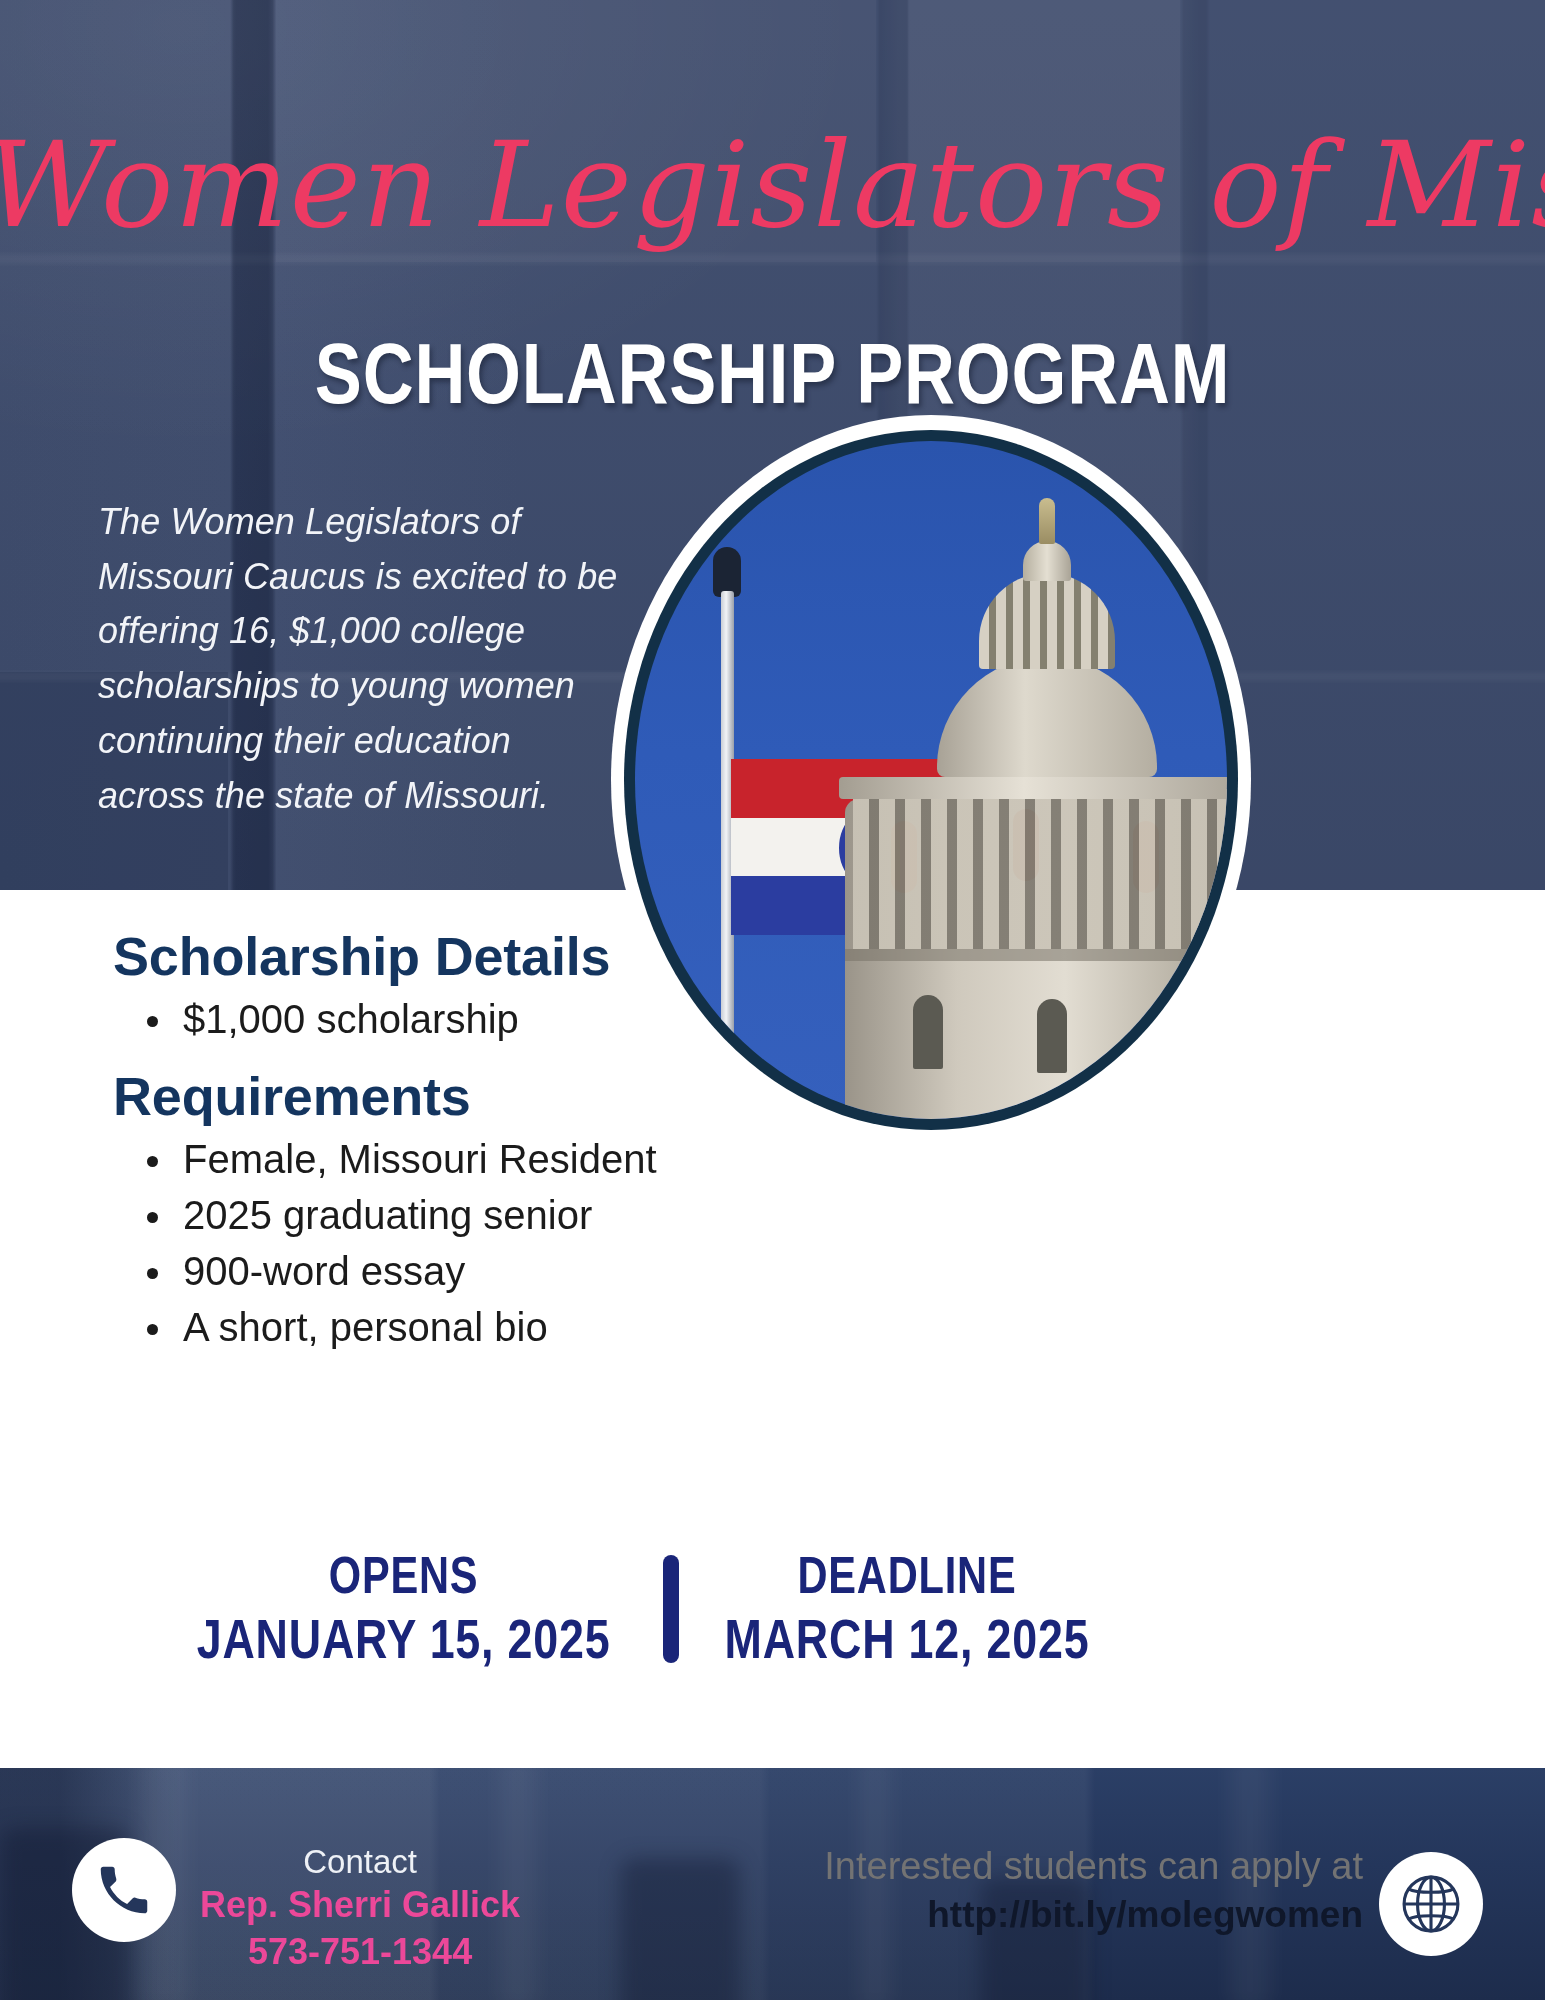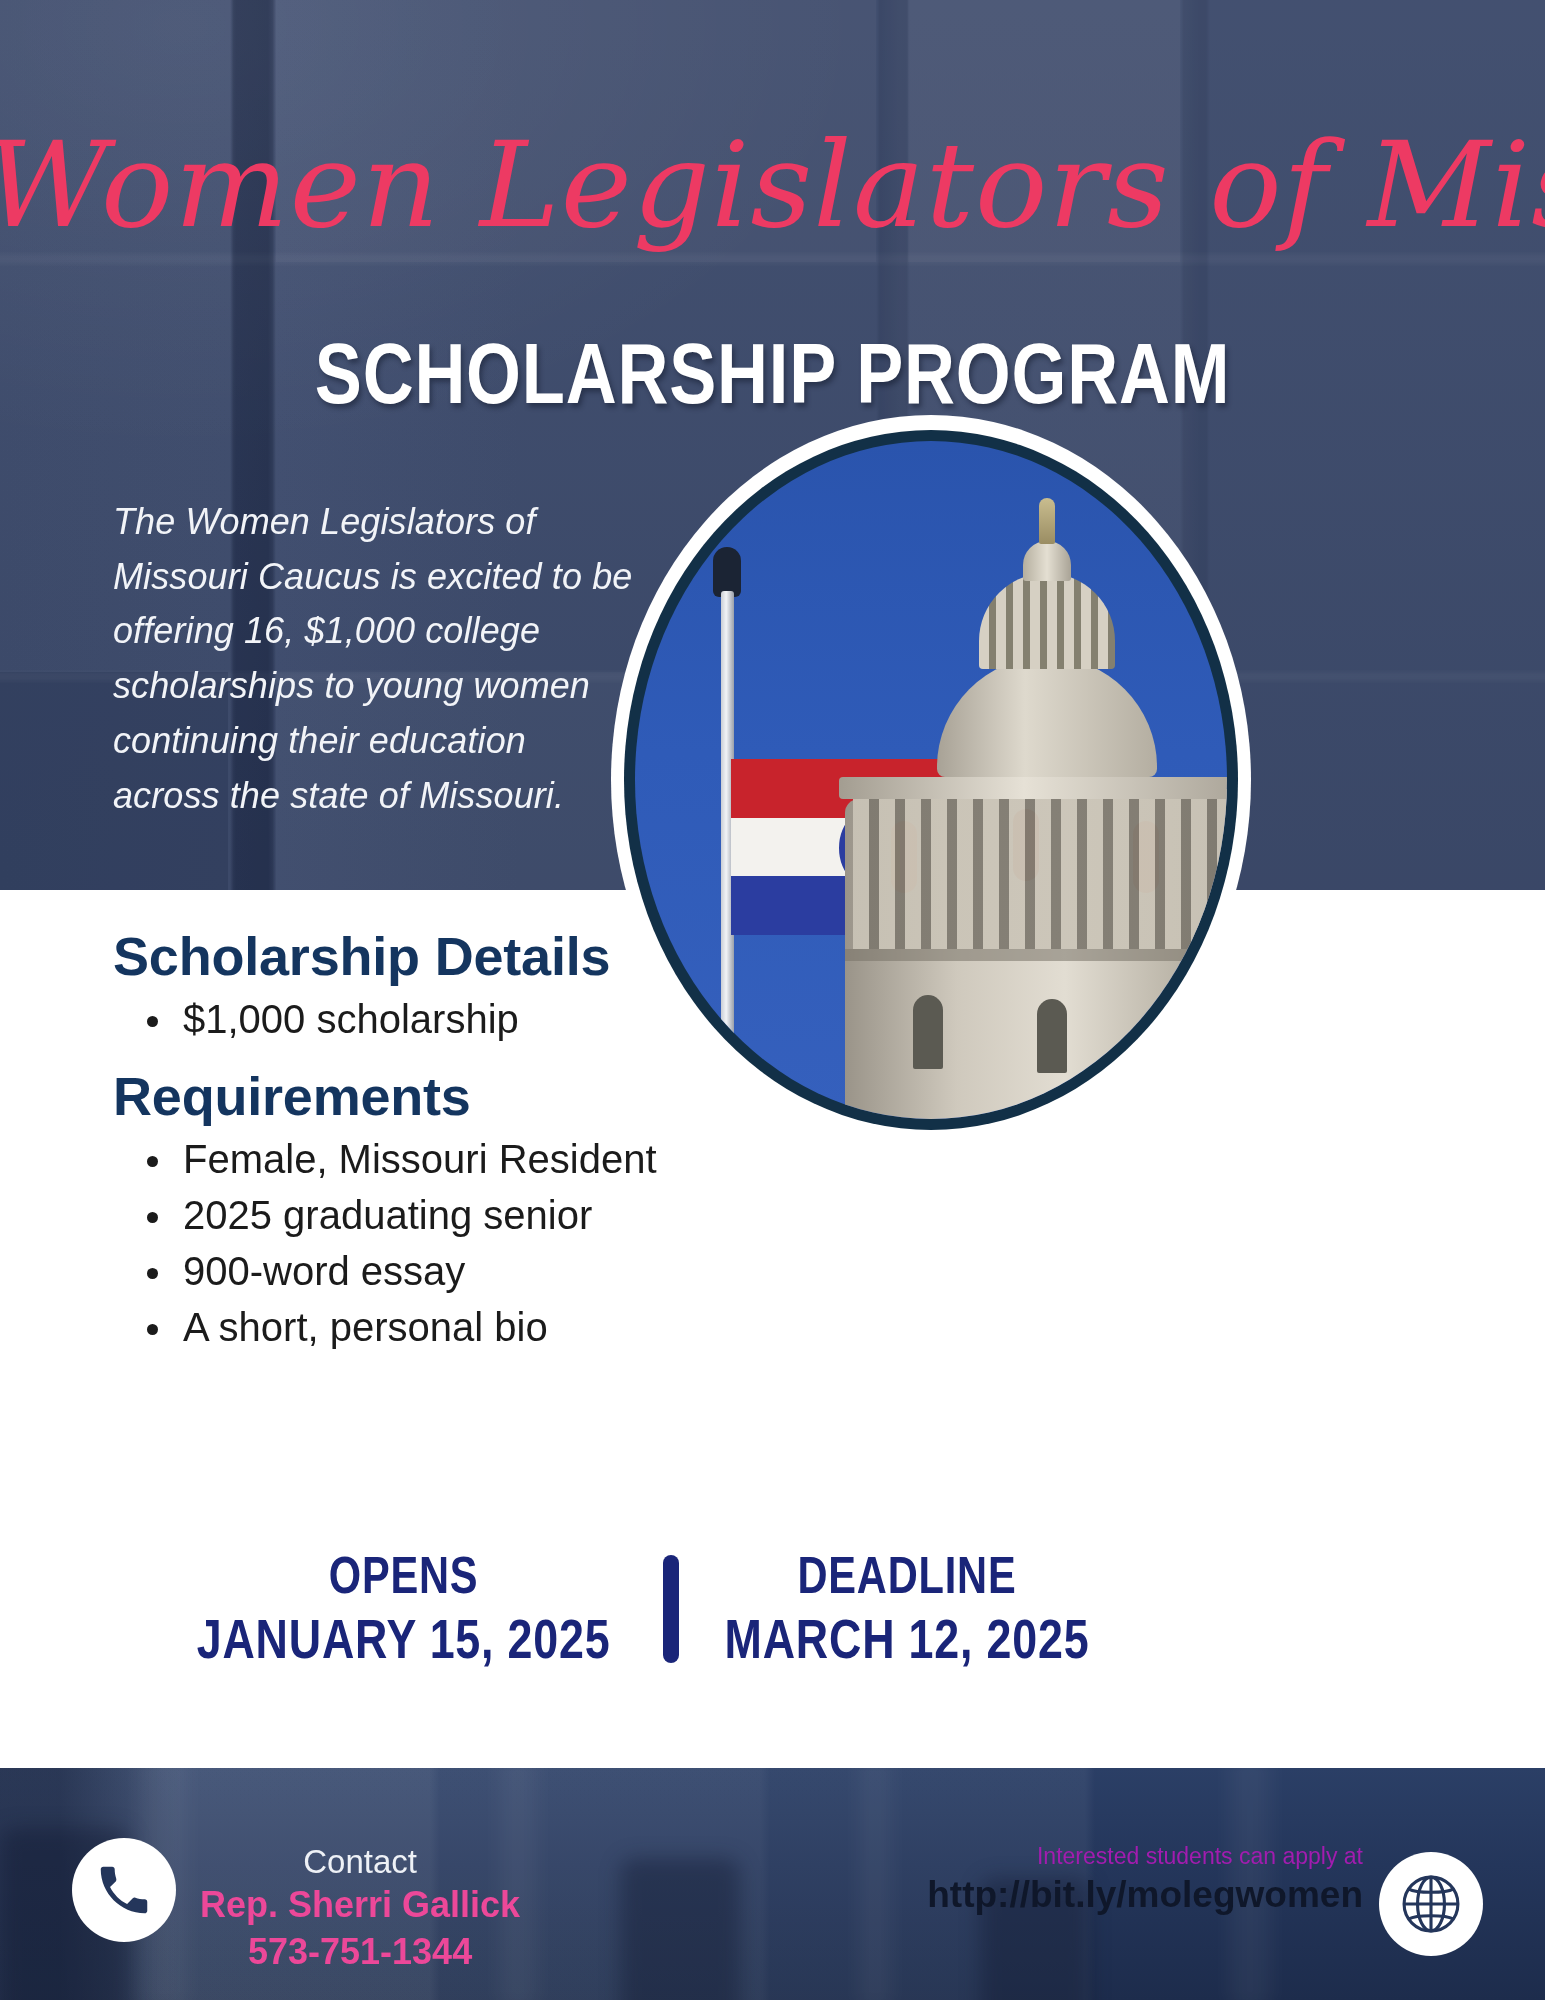--- a/index.html
+++ b/index.html
@@ -104,21 +104,21 @@
     line-height: 1;
     transform: scaleX(0.82);
     transform-origin: center top;
     text-shadow: 3px 4px 6px rgba(15,22,40,0.45);
     white-space: nowrap;
   }
 
   
   .intro {
     position: absolute;
-    left: 113px; top: 495px;
+    left: 98px; top: 495px;
     width: 520px;
     color: #f2f4f8;
     font-size: 36px;
     font-style: italic;
     line-height: 1.52;
     letter-spacing: 0.1px;
   }
 
   
   .photo-wrap {
@@ -422,22 +422,22 @@
     font-weight: 700;
     line-height: 1.30;
   }
 
   .apply-block {
     position: absolute;
     right: 182px; top: 1842px;
     text-align: right;
   }
   .apply-block .aline {
-    color: #a21caf;
-    font-size: 23px;
+    color: #737373;
+    font-size: 38px;
     line-height: 1.28;
     font-weight: 400;
   }
   .apply-block .aurl {
     color: #0f172a;
     font-size: 37px;
     font-weight: 700;
     line-height: 1.30;
   }
   .globe-circle {

